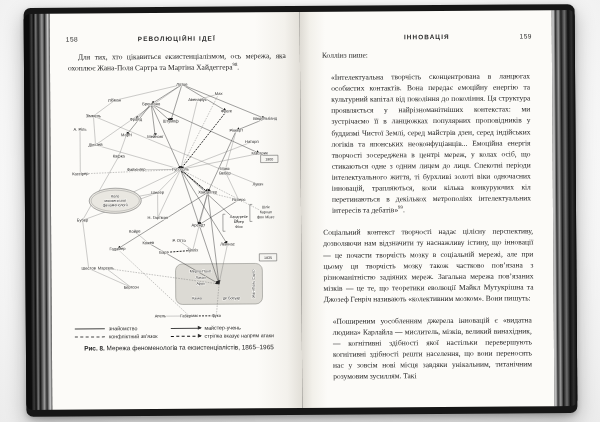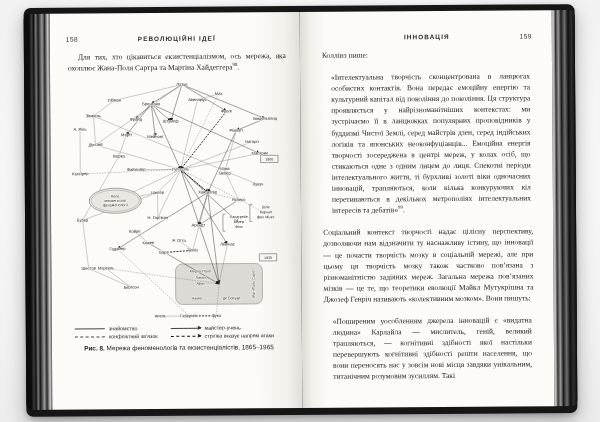--- a/index.html
+++ b/index.html
@@ -213,18 +213,18 @@
 
     <div class="page pageR">
       <div class="phead">
         <span class="num" style="visibility:hidden">159</span>
         <span class="title">ІННОВАЦІЯ</span>
         <span class="num">159</span>
       </div>
       <p class="body lead">Коллінз пише:</p>
       <p class="body quote"><span>«Інтелектуальна творчість сконцентрована в ланцюгах особистих контактів. Вона передає емоційну енергію та культурний капітал від покоління до покоління. Ця структура проявляється у найрізноманітніших контекстах: ми зустрічаємо її в ланцюжках популярних проповідників у буддизмі Чистої Землі, серед майстрів дзен, серед індійських логіків та японських неоконфуціанців... Емоційна енергія творчості зосереджена в центрі мереж, у колах осіб, що стикаються одне з одним лицем до лиця. Спекотні періоди інтелектуального життя, ті бурхливі золоті віки одночасних інновацій, трапляються, коли кілька конкуруючих кіл перетинаються в декількох метрополіях інтелектуальних інтересів та дебатів»</span><sup>99</sup><span>.</span></p>
       <p class="body para">Соціальний контекст творчості надає цілісну перспективу, дозволяючи нам відзначити ту наснажливу істину, що інновації — це почасти творчість мозку в соціальній мережі, але при цьому ця творчість мозку також частково пов’язана з різноманітністю задіяних мереж. Загальна мережа пов’язаних мізків — це те, що теоретики еволюції Майкл Мутукрішна та Джозеф Генріч називають «колективним мозком». Вони пишуть:</p>
-      <p class="body quote">«Поширеним уособленням джерела інновацій є «видатна людина» Карлайла — мислитель, геній, великий трапляються, — когнітивні здібності якої настільки перевершують когнітивні здібності решти населення, що вони переносять нас у зовсім нові місця завдяки унікальним, титанічним розумовим зусиллям. Такі</p>
+      <p class="body quote">«Поширеним уособленням джерела інновацій є «видатна людина» Карлайла — мислитель, мізків, великий винахідник, — когнітивні здібності якої настільки перевершують когнітивні здібності решти населення, що вони переносять нас у зовсім нові місця завдяки унікальним, титанічним розумовим зусиллям. Такі</p>
     </div>
 
     <div class="edgeR"></div>
   </div>
 </div>
 
 </body></html>

